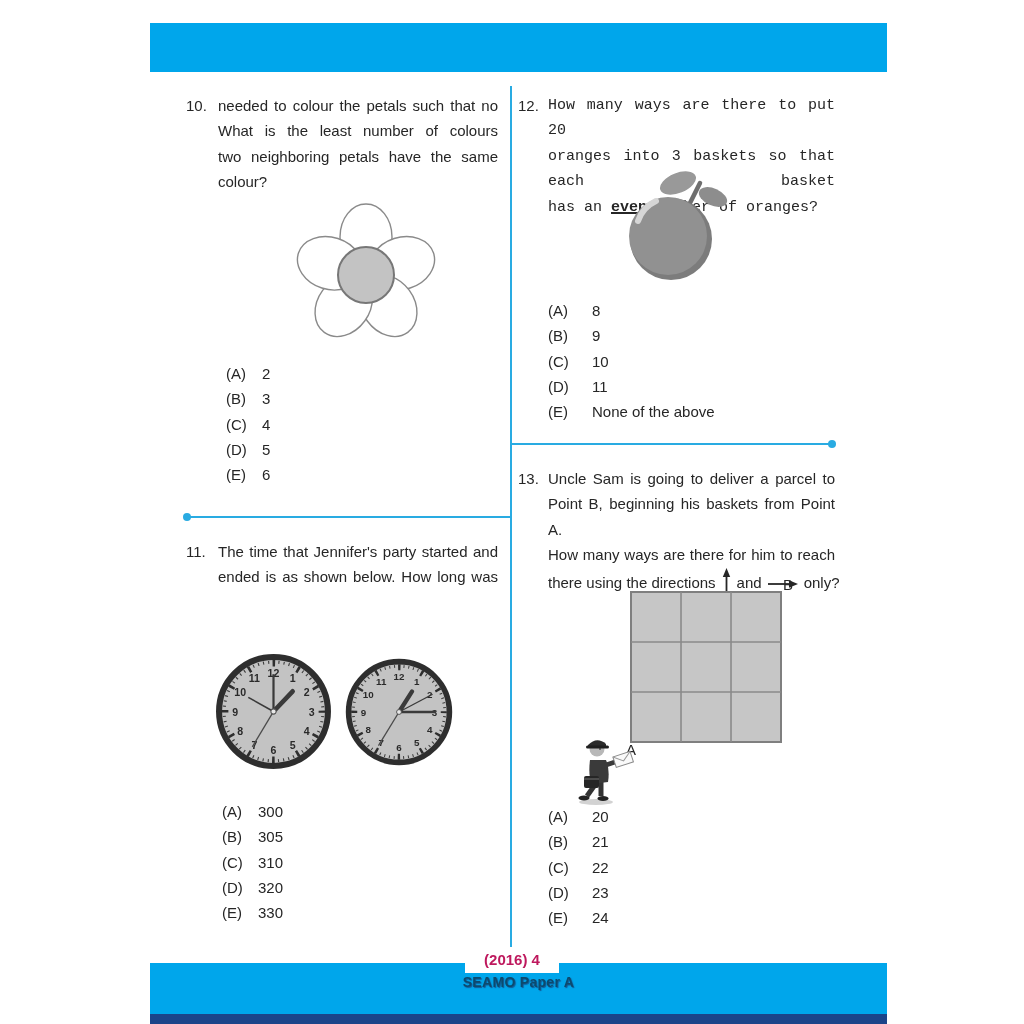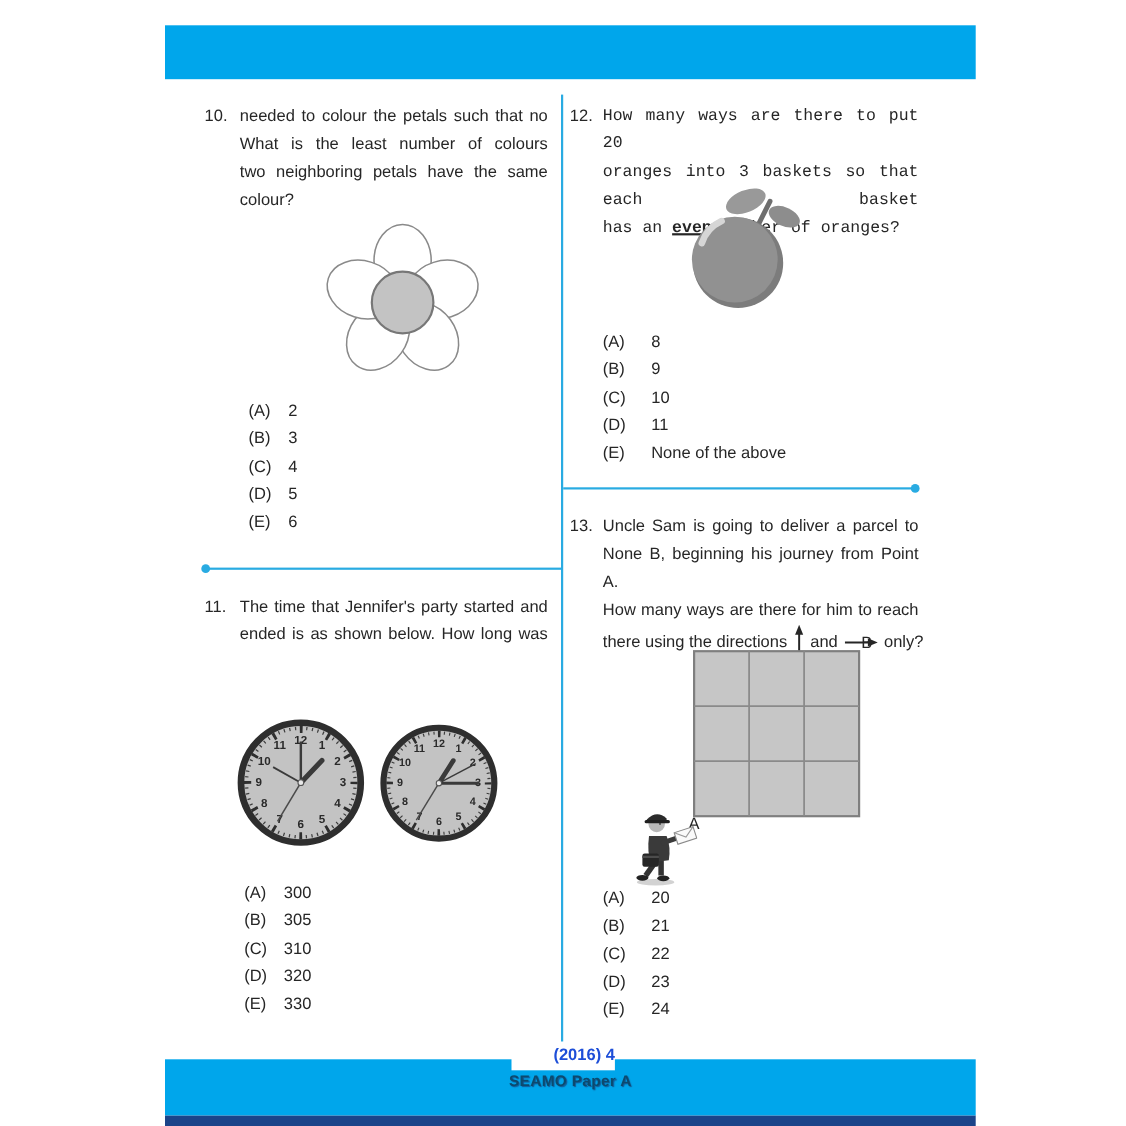--- a/index.html
+++ b/index.html
@@ -16,21 +16,21 @@
   .qline.natural{text-align:center;text-align-last:left;}
   .qline.nowrap{white-space:nowrap;width:auto;text-align:left;text-align-last:left;}
   .emph{font-weight:bold;text-decoration:underline;text-decoration-thickness:1.5px;}
   .opts{font-size:15px;}
   .opt{display:flex;line-height:25.3px;}
   .opt .letter{flex:0 0 auto;}
   .optsL .letter{width:36px;}
   .optsR .letter{width:44px;}
   .gridlabel{font-size:15px;color:#262626;}
   .foot-tab{left:465px;top:947px;width:94px;height:26px;background:#ffffff;z-index:3;
-            font-size:15px;font-weight:bold;color:#1d4ed8;text-align:right;line-height:26px;}
+            font-size:15px;font-weight:bold;color:#be185d;text-align:center;line-height:26px;}
   .foot-bar{left:150px;top:963px;width:737px;height:51px;background:#00A6EB;z-index:1;}
   .foot-label{left:150px;top:974px;width:737px;text-align:center;z-index:2;
               font-size:14px;font-weight:bold;color:#0c4a6e;
               text-shadow:1px 1px 1px rgba(20,80,140,0.9);letter-spacing:0.3px;}
   .navy-strip{left:150px;top:1014px;width:737px;height:10px;background:#1B4489;}
   .arrow-icon{display:inline-block;}
   .up-arrow{vertical-align:-10px;margin:0 5px;}
   .right-arrow{vertical-align:-1px;margin:0 6px;}
   svg text{font-family:"Liberation Sans", sans-serif;}
 </style>
@@ -204,21 +204,21 @@
       </div>
     <div class="opt">
         <span class="letter">(E)</span>
         <span class="val">None of the above</span>
       </div>
   </div>
 
   <div class="abs qnum" style="left:518px;top:466px;">13.</div>
   <div class="abs qtext" style="left:548px;top:466px;width:287px;">
     <div class="qline">Uncle Sam is going to deliver a parcel to</div>
-    <div class="qline">None B, beginning his journey from Point A.</div>
+    <div class="qline">Point B, beginning his baskets from Point A.</div>
     <div class="qline">How many ways are there for him to reach</div>
     <div class="qline nowrap"><span>there using the directions</span><span class="arrow-icon up-arrow"><svg width="11" height="30" viewBox="0 0 11 30">
             <line x1="5.5" y1="29" x2="5.5" y2="7" stroke="#262626" stroke-width="1.8"></line>
             <path d="M5.5 0 L1.8 9 L9.2 9 Z" fill="#262626"></path>
           </svg></span><span>and</span><span class="arrow-icon right-arrow"><svg width="30" height="10" viewBox="0 0 30 10">
             <line x1="0" y1="5" x2="24" y2="5" stroke="#262626" stroke-width="1.8"></line>
             <path d="M30 5 L21 1.3 L21 8.7 Z" fill="#262626"></path>
           </svg></span><span>only?</span></div>
   </div>
 

